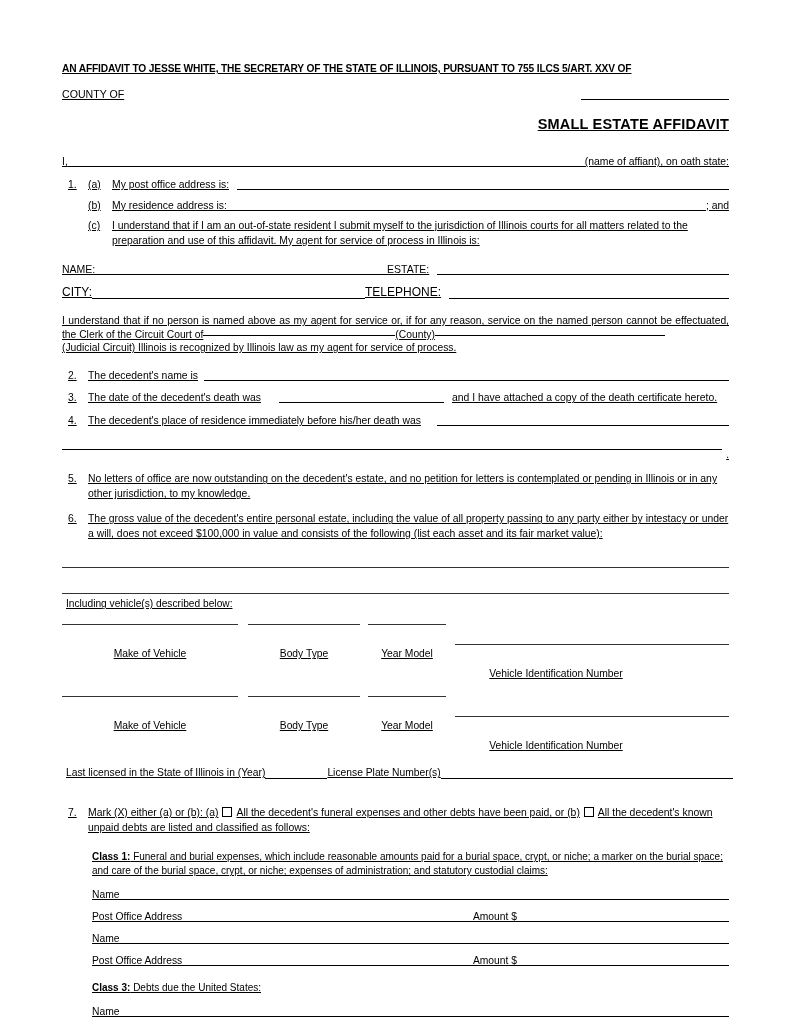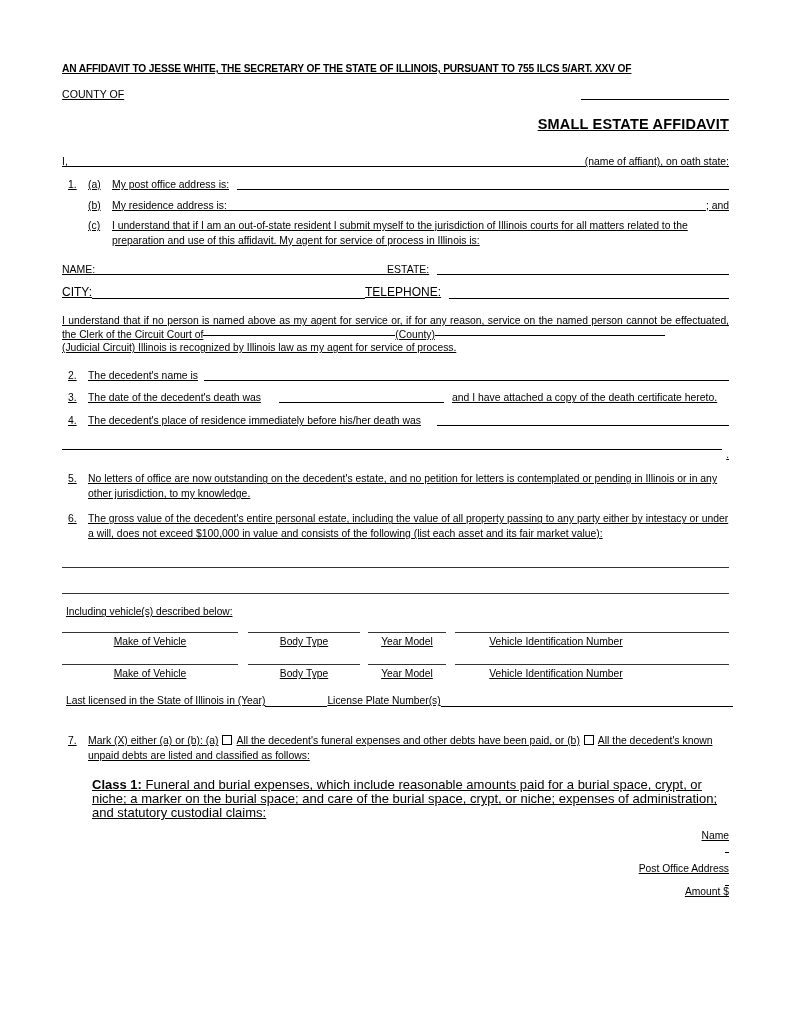--- a/index.html
+++ b/index.html
@@ -126,48 +126,47 @@
   .vrow-lines { display: flex; }
   .vrow-lines .seg { border-top: 1.6px solid #333; height: 0; }
   .vrow-heads { display: flex; font-size: 10.3px; padding-top: 3px; }
   .vrow-heads .seg { text-align: center; }
   .c1 { width: 176px; flex: 0 0 176px; }
   .gap1 { width: 10px; flex: 0 0 10px; }
   .c2 { width: 112px; flex: 0 0 112px; }
   .gap2 { width: 8px; flex: 0 0 8px; }
   .c3 { width: 78px; flex: 0 0 78px; }
   .gap3 { width: 9px; flex: 0 0 9px; }
-  .c4 { flex: 1 1 auto; }
+  .c4 { flex: 1 1 auto; margin-top: 20px; }
 
   
   .cbox {
     display: inline-block;
     width: 10px;
     height: 10px;
     border: 1.4px solid #000;
     vertical-align: -1px;
     margin: 0 4px;
     background: #fff;
     box-sizing: border-box;
   }
 
   .classhead {
     margin-top: 15px;
-    font-size: 13px;
+    font-size: 10px;
     line-height: 13.8px;
     padding-left: 30px;
   }
   .classhead b { font-weight: bold; }
   .fieldrow {
     margin-top: 10px;
     display: flex;
     align-items: flex-end;
     font-size: 10.3px;
     padding-left: 30px;
-    flex-direction: column;
   }
   .fieldrow .amt { white-space: nowrap; padding: 0 0 0 0; }
   .amtfill { width: 212px; flex: 0 0 212px; border-bottom: 1px solid #000; height: 11px; }
 
   .period-right {
     font-size: 10px;
     padding-left: 4px;
   }
 </style>
 </head>
@@ -278,21 +277,21 @@
     </div>
 
     <div class="numitem" style="margin-top:11px">
       <div class="num">6.</div>
       <div class="body">The gross value of the decedent's entire personal estate, including the value of all property passing to any party either by intestacy or under a will, does not exceed $100,000 in value and consists of the following (list each asset and its fair market value):</div>
     </div>
 
     <div class="longrule" style="margin-top:26px"></div>
     <div class="longrule" style="margin-top:25px"></div>
 
-    <div class="small" style="margin-top:11px; padding-left:4px">Including vehicle(s) described below:</div>
+    <div class="small" style="margin-top:3px; padding-left:4px">Including vehicle(s) described below:</div>
 
     <div class="vtable">
 
       <div class="vrow-lines">
         <div class="seg c1"></div>
         <div class="gap1"></div>
         <div class="seg c2"></div>
         <div class="gap2"></div>
         <div class="seg c3"></div>
         <div class="gap3"></div>

